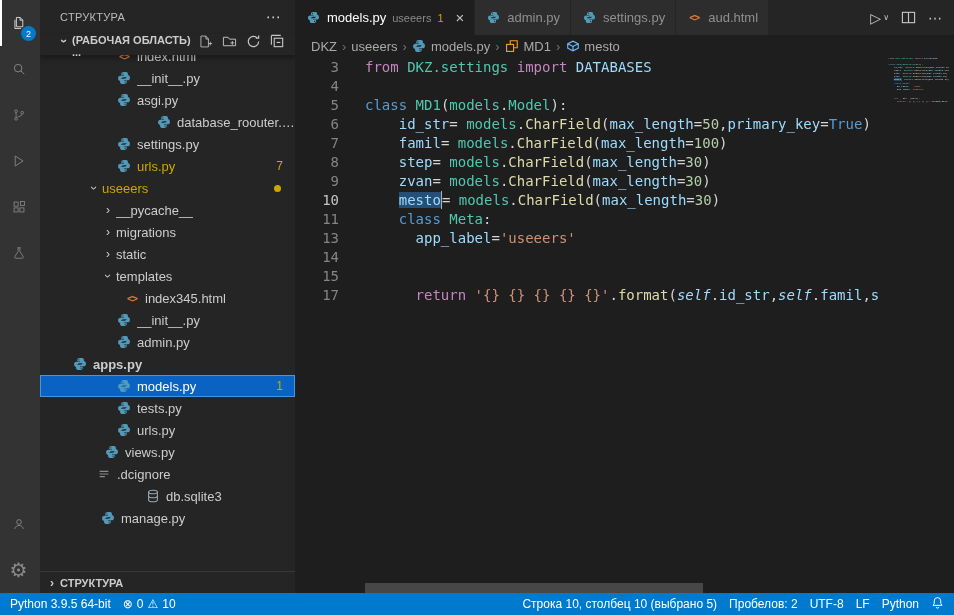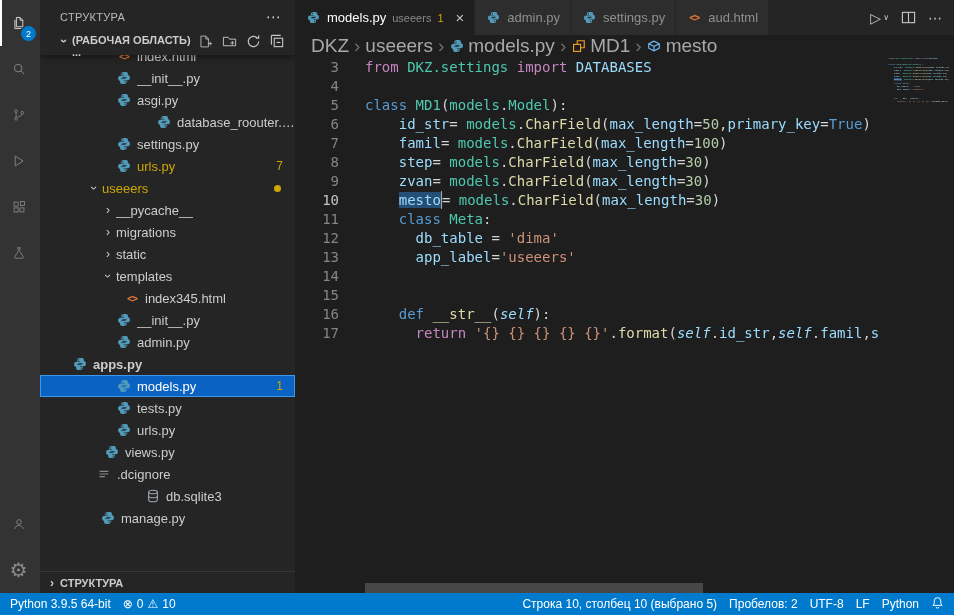--- a/index.html
+++ b/index.html
@@ -48,21 +48,21 @@
   .tab .fic{margin-right:0}
   .tab .fic svg{width:13px;height:13px}
   .tab .desc{font-size:11px;color:#8a8a8a}
   .tab .tbadge{color:#cca700;font-size:11px}
   .tab .close{margin-left:6px;color:#c5c5c5;font-size:15px;line-height:1}
   .tab-actions{margin-left:auto;display:flex;align-items:center;gap:12px;padding-right:12px;color:#c5c5c5}
   .tab-actions .glyph{font-size:14px;cursor:pointer;display:flex;align-items:center}
   .tab-actions svg{width:15px;height:15px;cursor:pointer}
   .caret{font-size:8px;margin-left:2px}
 
-  .crumbs{height:22px;flex-shrink:0;display:flex;align-items:center;padding-left:16px;color:#a9a9a9;font-size:19px;gap:2px}
+  .crumbs{height:22px;flex-shrink:0;display:flex;align-items:center;padding-left:16px;color:#a9a9a9;font-size:13px;gap:2px}
   .crumb{display:flex;align-items:center;gap:4px;cursor:pointer}
   .crumb .fic{margin-right:0;width:15px}
   .csep{color:#707070;margin:0 3px}
 
   .editor{flex:1;position:relative;overflow:hidden;font-family:"DejaVu Sans Mono",monospace;font-size:14px;line-height:19px}
   .code{position:absolute;inset:0;padding-top:1px}
   .code-row{display:flex;height:19px}
   .ln{width:44px;flex-shrink:0;text-align:right;color:#858585}
   .ln.cur{color:#c6c6c6}
   .lc{padding-left:26px;white-space:pre}
@@ -489,38 +489,30 @@
           </div>
           <div class="code-row">
             <span class="ln cur">10</span>
             <span class="lc"><span class="tk-def">    </span><span class="tk-var sel-bg">mesto</span><span class="cursor"></span><span class="tk-def">= </span><span class="tk-cls">models</span><span class="tk-def">.</span><span class="tk-fn">CharField</span><span class="tk-def">(</span><span class="tk-var">max_length</span><span class="tk-def">=</span><span class="tk-num">30</span><span class="tk-def">)</span></span>
           </div>
           <div class="code-row">
             <span class="ln">11</span>
             <span class="lc"><span class="tk-def">    </span><span class="tk-kw2">class </span><span class="tk-cls">Meta</span><span class="tk-def">:</span></span>
           </div>
           <div class="code-row">
-            <span class="ln">12</span>
-            <span class="lc"><span class="tk-def">      </span><span class="tk-var">db_table</span><span class="tk-def"> = </span><span class="tk-str">'dima'</span></span>
-          </div>
-          <div class="code-row">
             <span class="ln">13</span>
             <span class="lc"><span class="tk-def">      </span><span class="tk-var">app_label</span><span class="tk-def">=</span><span class="tk-str">'useeers'</span></span>
           </div>
           <div class="code-row">
             <span class="ln">14</span>
             <span class="lc"></span>
           </div>
           <div class="code-row">
             <span class="ln">15</span>
             <span class="lc"></span>
-          </div>
-          <div class="code-row">
-            <span class="ln">16</span>
-            <span class="lc"><span class="tk-def">    </span><span class="tk-kw2">def </span><span class="tk-fn">__str__</span><span class="tk-def">(</span><span class="tk-self">self</span><span class="tk-def">):</span></span>
           </div>
           <div class="code-row">
             <span class="ln">17</span>
             <span class="lc"><span class="tk-def">      </span><span class="tk-kw">return </span><span class="tk-str">'{} {} {} {} {}'</span><span class="tk-def">.</span><span class="tk-fn">format</span><span class="tk-def">(</span><span class="tk-self">self</span><span class="tk-def">.</span><span class="tk-var">id_str</span><span class="tk-def">,</span><span class="tk-self">self</span><span class="tk-def">.</span><span class="tk-var">famil</span><span class="tk-def">,</span><span class="tk-var">s</span></span>
           </div>
         </div>
       <div class="minimap">
         <div class="mm-inner"><div class="mm-line"><span class="lc"><span class="tk-kw">from </span><span class="tk-cls">DKZ.settings</span><span class="tk-kw"> import </span><span class="tk-var">DATABASES</span></span></div><div class="mm-line"><span class="lc"></span></div><div class="mm-line"><span class="lc"><span class="tk-kw2">class </span><span class="tk-cls">MD1</span><span class="tk-def">(</span><span class="tk-cls">models</span><span class="tk-def">.</span><span class="tk-cls">Model</span><span class="tk-def">):</span></span></div><div class="mm-line"><span class="lc"><span class="tk-def">    </span><span class="tk-var">id_str</span><span class="tk-def">= </span><span class="tk-cls">models</span><span class="tk-def">.</span><span class="tk-fn">CharField</span><span class="tk-def">(</span><span class="tk-var">max_length</span><span class="tk-def">=</span><span class="tk-num">50</span><span class="tk-def">,</span></span></div><div class="mm-line"><span class="lc"><span class="tk-def">    </span><span class="tk-var">famil</span><span class="tk-def">= </span><span class="tk-cls">models</span><span class="tk-def">.</span><span class="tk-fn">CharField</span><span class="tk-def">(</span><span class="tk-var">max_length</span><span class="tk-def">=</span><span class="tk-num">100</span><span class="tk-def">)</span></span></div><div class="mm-line"><span class="lc"><span class="tk-def">    </span><span class="tk-var">step</span><span class="tk-def">= </span><span class="tk-cls">models</span><span class="tk-def">.</span><span class="tk-fn">CharField</span><span class="tk-def">(</span><span class="tk-var">max_length</span><span class="tk-def">=</span><span class="tk-num">30</span><span class="tk-def">)</span></span></div><div class="mm-line"><span class="lc"><span class="tk-def">    </span><span class="tk-var">zvan</span><span class="tk-def">= </span><span class="tk-cls">models</span><span class="tk-def">.</span><span class="tk-fn">CharField</span><span class="tk-def">(</span><span class="tk-var">max_length</span><span class="tk-def">=</span><span class="tk-num">30</span><span class="tk-def">)</span></span></div><div class="mm-line"><span class="lc"><span class="tk-def">    </span><span class="tk-var sel-bg">mesto</span><span class="cursor"></span><span class="tk-def">= </span><span class="tk-cls">models</span><span class="tk-def">.</span><span class="tk-fn">CharField</span><span class="tk-def">(</span><span class="tk-var">max_length</span><span class="tk-def">=</span><span class="tk-num">30</span><span class="tk-def">)</span></span></div><div class="mm-line"><span class="lc"><span class="tk-def">    </span><span class="tk-kw2">class </span><span class="tk-cls">Meta</span><span class="tk-def">:</span></span></div><div class="mm-line"><span class="lc"><span class="tk-def">      </span><span class="tk-var">db_table</span><span class="tk-def"> = </span><span class="tk-str">'dima'</span></span></div><div class="mm-line"><span class="lc"><span class="tk-def">      </span><span class="tk-var">app_label</span><span class="tk-def">=</span><span class="tk-str">'useeers'</span></span></div><div class="mm-line"><span class="lc"></span></div><div class="mm-line"><span class="lc"></span></div><div class="mm-line"><span class="lc"><span class="tk-def">    </span><span class="tk-kw2">def </span><span class="tk-fn">__str__</span><span class="tk-def">(</span><span class="tk-self">self</span><span class="tk-def">):</span></span></div><div class="mm-line"><span class="lc"><span class="tk-def">      </span><span class="tk-kw">return </span><span class="tk-str">'{} {} {} {} {}'</span><span class="tk-def">.</span><span class="tk-fn">format</span><span class="tk-def">(</span><span class="tk-self">self</span><span class="tk-def">.</span><span class="tk-var">id_str</span></span></div></div>
       </div>
       <div class="hscroll"></div>

